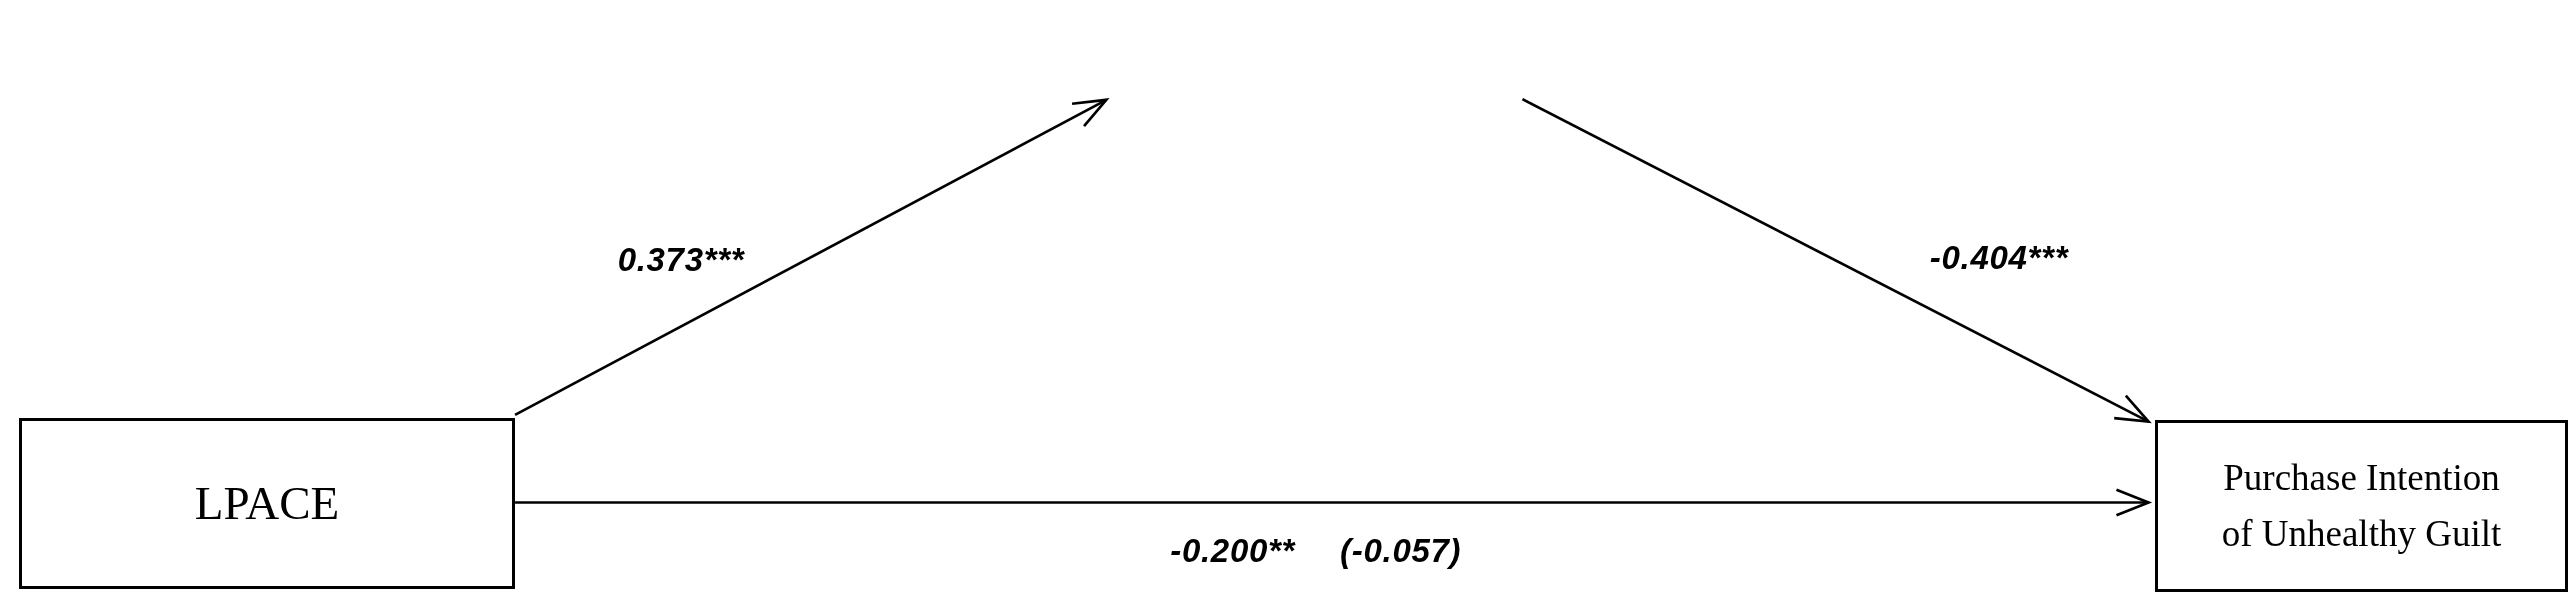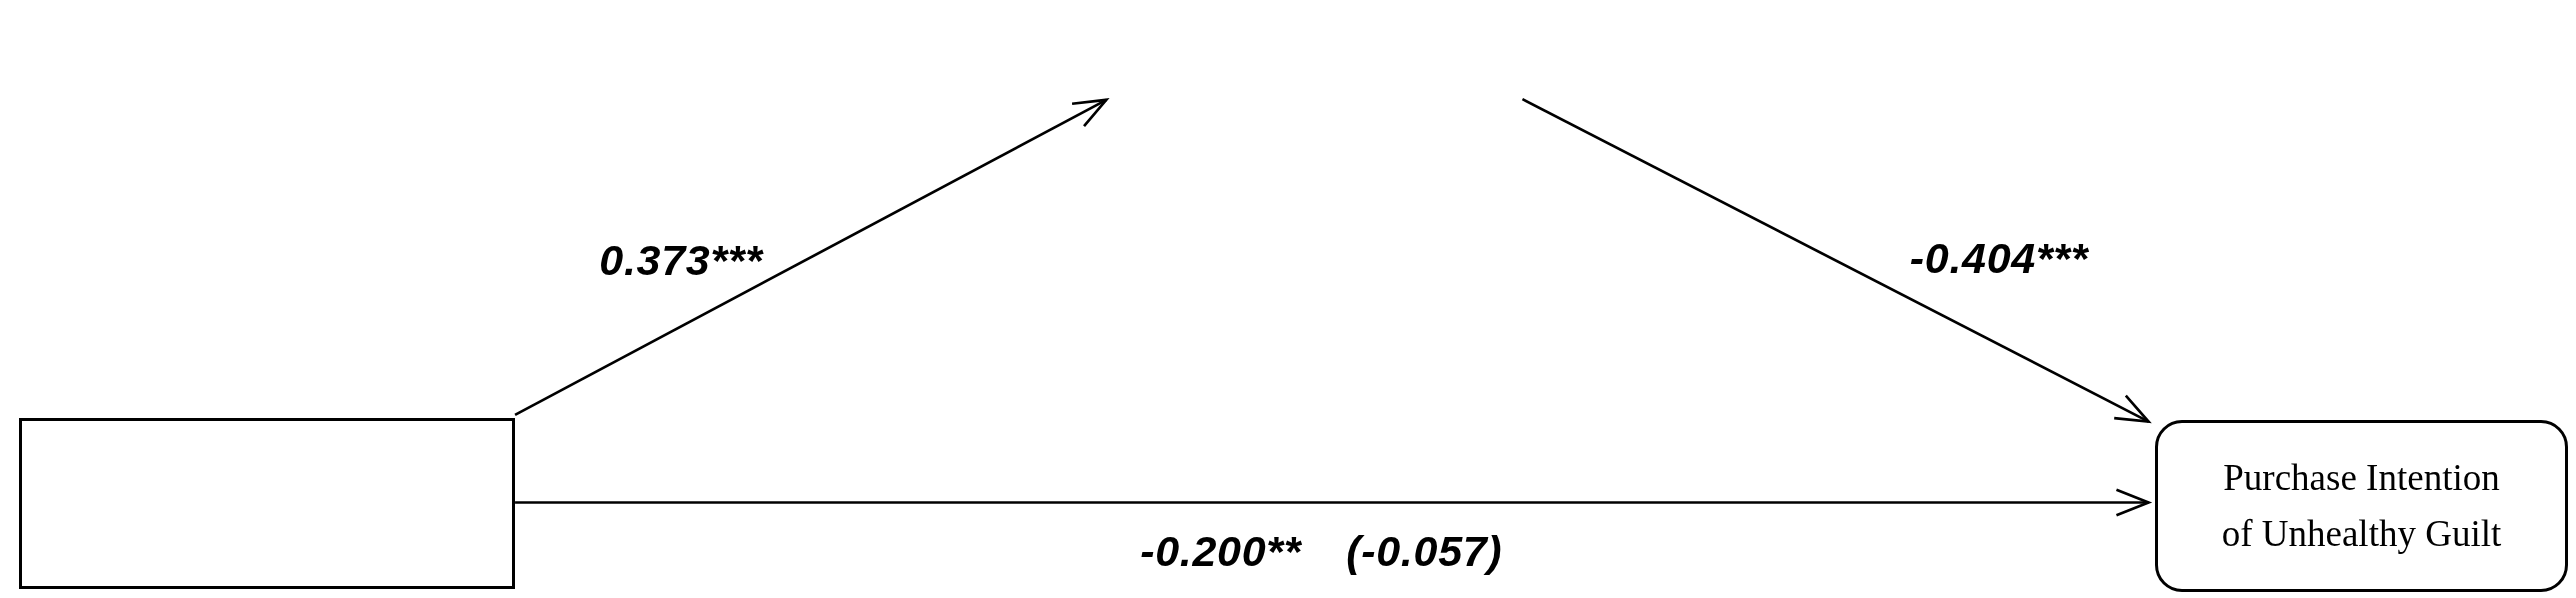--- a/index.html
+++ b/index.html
@@ -37,35 +37,35 @@
     font-size: 47px; line-height: 71px;
   }
   #node-mediator {
     left: 1110px; top: 15.4px;
     width: 411px; height: 165px;
     font-size: 45px; line-height: 62px;
   }
   #node-outcome {
     left: 2155px; top: 420px;
     width: 413px; height: 172px;
-    font-size: 37px; line-height: 56px; border-radius: 27px;
+    font-size: 37px; line-height: 56px;
   }
   svg.arrows {
     position: absolute;
     left: 0; top: 0;
     width: 2576px; height: 599px;
     color: var(--line-color, #000000);
   }
   .path-label {
     position: absolute;
     transform: translate(-50%, -50%);
     font-family: "Liberation Sans", sans-serif;
     font-style: italic;
     font-weight: 600;
-    font-size: 43px;
+    font-size: 33px;
     letter-spacing: 0.7px;
     white-space: pre;
     color: var(--text-color, #000000);
   }
   #label-a { left: 681px; top: 260px; }
   #label-b { left: 1999px; top: 258px; }
   #label-c { left: 1296px; top: 551px; }
   #label-c .paren-part { margin-left: 45px; margin-top: 28px; }
 </style>
 </head>
@@ -78,20 +78,21 @@
       <marker id="ah" markerWidth="120" markerHeight="120" refX="0" refY="0" orient="auto" markerUnits="userSpaceOnUse" style="overflow:visible;">
         <path d="M -48 -19 L 0 0 L -48 19" fill="none" stroke="currentColor" stroke-width="4"></path>
       </marker>
     </defs>
     <line x1="770" y1="620" x2="1654" y2="149" stroke="currentColor" stroke-width="4" marker-end="url(#ah)"></line>
     <line x1="2276" y1="148" x2="3212" y2="630" stroke="currentColor" stroke-width="4" marker-end="url(#ah)"></line>
     <line x1="770" y1="751" x2="3212" y2="751" stroke="currentColor" stroke-width="4" marker-end="url(#ah)"></line>
   </svg>
 
   <div class="node" id="node-predictor">
+    <span>LPACE</span>
   </div>
 
 
   <div class="node" id="node-outcome">
     <span>Purchase Intention</span>
     <span>of Unhealthy Guilt</span>
   </div>
 
   <div class="path-label" id="label-a">0.373***</div>
 

